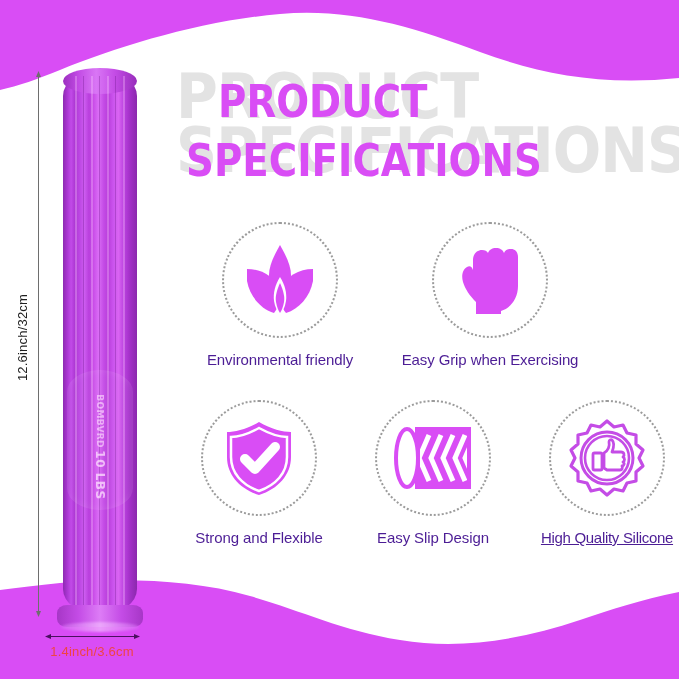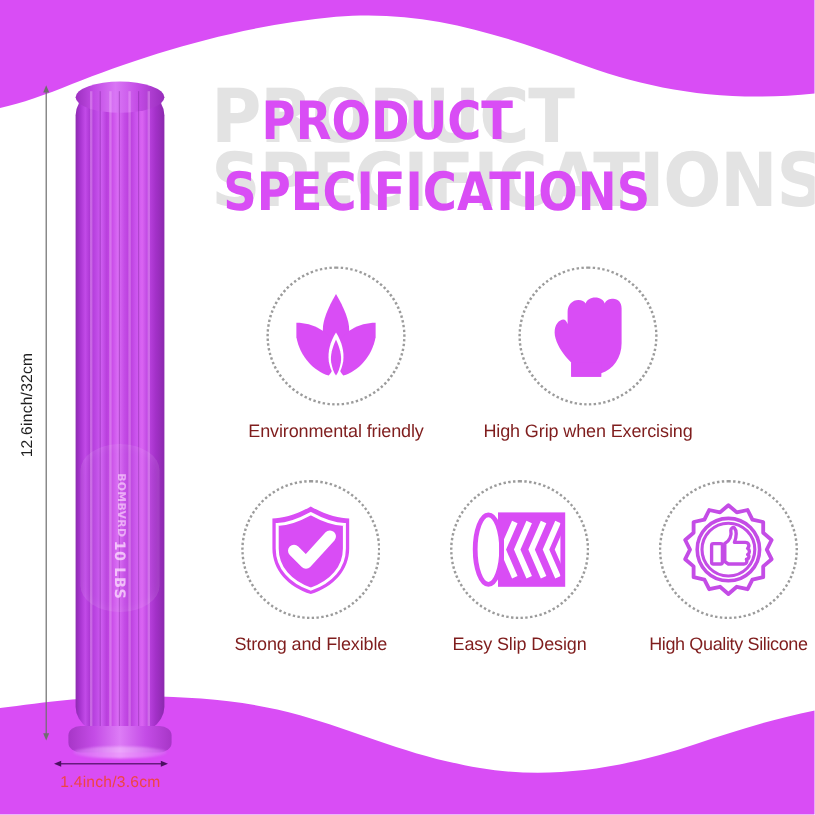--- a/index.html
+++ b/index.html
@@ -265,27 +265,28 @@
     border: 2px dotted #9b9b9b;
     display: flex;
     align-items: center;
     justify-content: center;
     background: #ffffff;
     box-sizing: border-box;
   }
   .feat-label {
     margin-top: 13px;
     font-size: 15px;
-    color: #7f1d1d;
+    color: #4c1d95;
     text-align: center;
     white-space: nowrap;
     letter-spacing: -0.1px;
   }
   .feat-label.wide {
     letter-spacing: -0.3px;
+    text-decoration: underline;
   }
 </style>
 </head>
 <body>
 
 <div id="page">
 
   <svg class="wave-layer" viewBox="0 0 679 679" xmlns="http://www.w3.org/2000/svg">
     <rect x="0" y="0" width="679" height="679" fill="#ffffff"></rect>
 
@@ -359,21 +360,21 @@
 
       <div class="feature">
         <div class="icon-circle">
           <svg width="66" height="76" viewBox="0 0 66 76">
             <path d="M16,18 C16,12 20,8 25,8 C28,8 30,9 31,11 C32,8 35,6 39,6 C43,6 46,8 47,11
                      C48,8 51,7 54,7 C58,7 61,10 61,15 L61,44 C61,56 54,66 44,69 L44,72 L19,72 L19,60
                      C13,54 8,47 6,40 C4,33 6,27 10,25 C13,23 15,25 16,28 Z" fill="#d94df5"></path>
             <path d="M19,60 L44,60 L44,72 L19,72 Z" fill="#d94df5"></path>
           </svg>
         </div>
-        <div class="feat-label">High Grip when Exercising</div>
+        <div class="feat-label">Easy Grip when Exercising</div>
       </div>
 
     </div>
 
     <div class="feat-row row-bottom">
 
       <div class="feature">
         <div class="icon-circle">
           <svg width="72" height="78" viewBox="0 0 72 78">
             <path d="M36,3 C48,10 60,13 68,13 L68,38 C68,56 55,70 36,76 C17,70 4,56 4,38 L4,13

